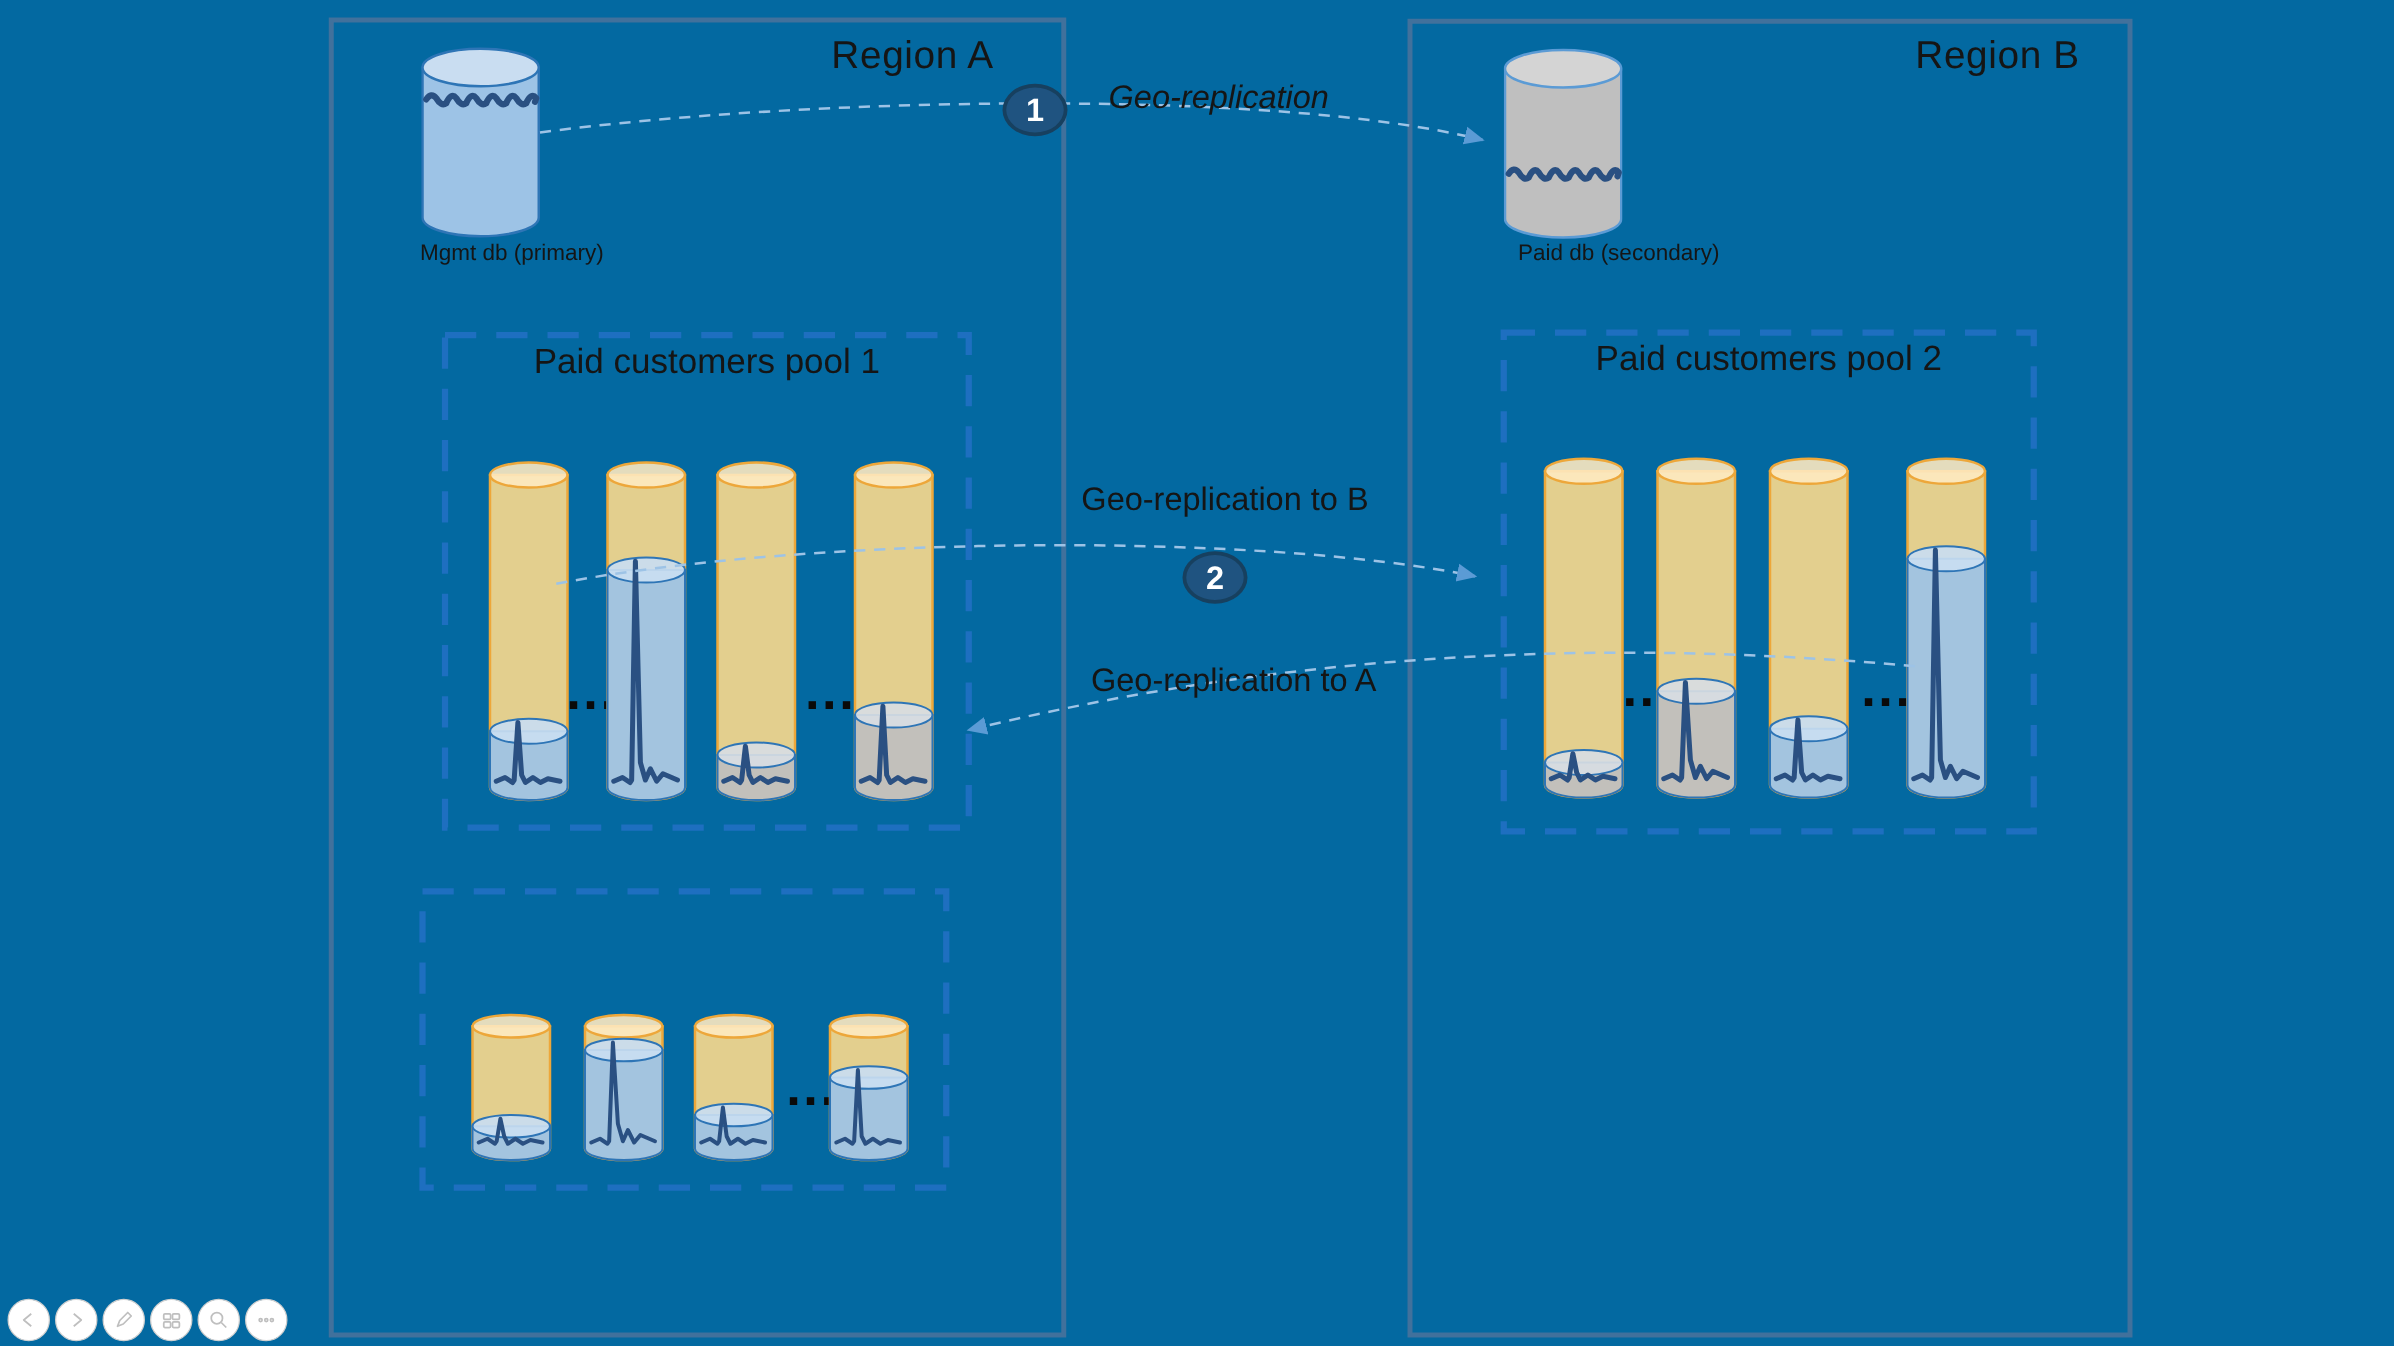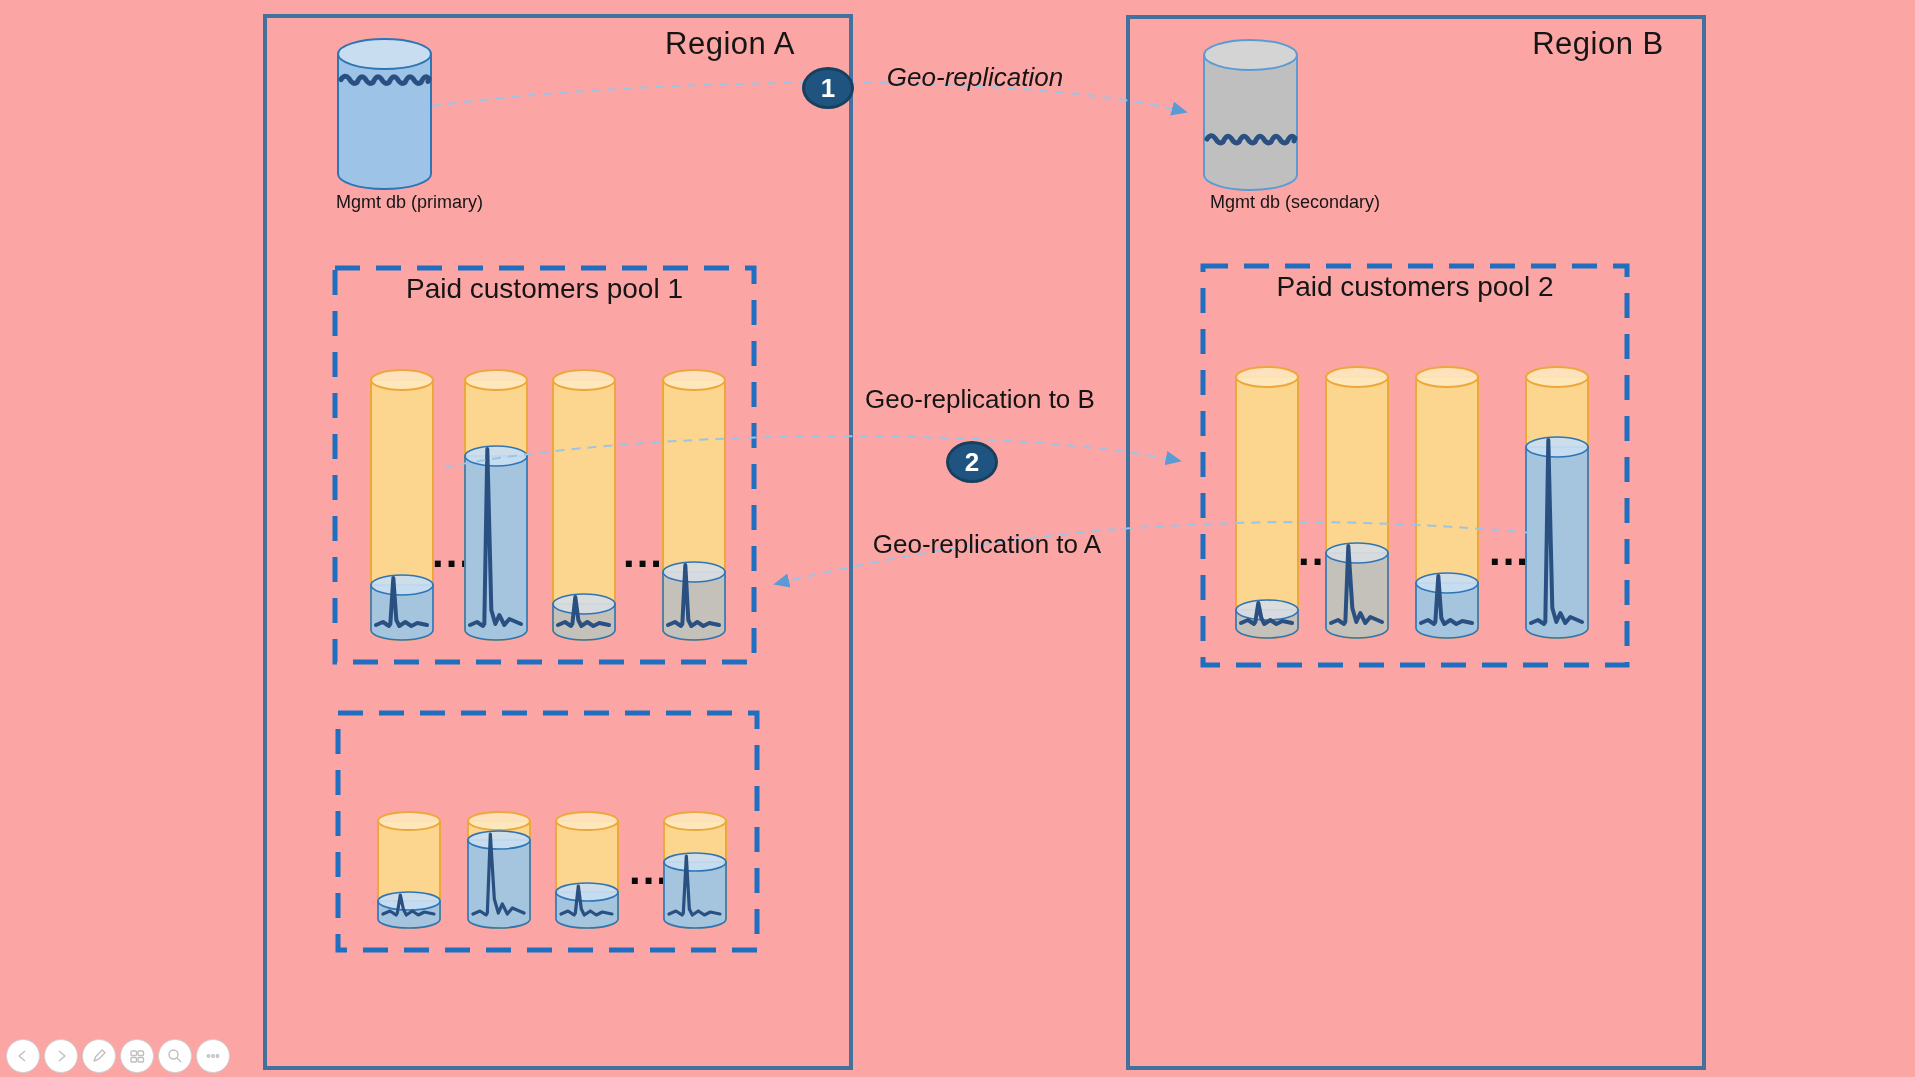--- a/index.html
+++ b/index.html
@@ -1,17 +1,17 @@
 <!DOCTYPE html>
 <html><head>
 <meta charset="utf-8">
 <style>
   html,body{margin:0;padding:0;background:#fff;}
   body{font-family:"Liberation Sans",sans-serif;color:#111;}
-  .stage{position:relative;width:1915px;height:1077px;background:#fca5a5;overflow:hidden;}
+  .stage{position:relative;width:1915px;height:1077px;background:#0369a1;overflow:hidden;}
   .region{position:absolute;border:4px solid #41719C;background:transparent;}
   .region-title{position:absolute;font-size:31px;color:#151515;text-align:center;letter-spacing:0.5px;}
   .mgmt-cyl{position:absolute;}
   .mgmt-label{position:absolute;font-size:18px;color:#151515;text-align:center;}
   .pool{position:absolute;}
   .pool-border{position:absolute;left:0;top:0;}
   .pool-title{position:absolute;left:0;right:0;top:8px;text-align:center;font-size:28px;color:#151515;}
   .pool-canvas{position:absolute;left:0;top:0;}
   .dots{position:absolute;font-size:42px;font-weight:bold;color:#0a0a0a;letter-spacing:2px;line-height:10px;}
   .geo-label{position:absolute;font-size:26px;color:#151515;text-align:center;}
@@ -40,23 +40,23 @@
         <ellipse cx="47.5" cy="17" rx="46.5" ry="15" fill="#C9DDF1" stroke="#2E75B6" stroke-width="2" fill-opacity="1"></ellipse>
         <path d="M 4 42.5 Q 8 36.5 12 41.5 Q 16 48.5 20 45.5 Q 24 36.5 28 41.5 Q 32 48.5 36 45.5 Q 40 36.5 44 41.5 Q 48 48.5 52 45.5 Q 56 36.5 60 41.5 Q 64 48.5 68 45.5 Q 72 36.5 76 41.5 Q 80 48.5 84 45.5 Q 88 36.5 92 41.5 L 91 44.5" fill="none" stroke="#2A5082" stroke-width="5" stroke-linecap="round" stroke-linejoin="round"></path>
       </svg></div>
   <div class="mgmt-label" style="left:292px;top:192px;width:235px;">Mgmt db (primary)</div>
 
   <div class="mgmt-cyl" style="left:1203px;top:38px;"><svg width="95" height="156" viewBox="0 0 95 156">
         <path d="M 1 17 L 1 137 A 46.5 15 0 0 0 94 137 L 94 17 Z" fill="#BFBFBF" stroke="#5B9BD5" stroke-width="2" fill-opacity="1"></path>
         <ellipse cx="47.5" cy="17" rx="46.5" ry="15" fill="#D4D4D4" stroke="#5B9BD5" stroke-width="2" fill-opacity="1"></ellipse>
         <path d="M 4 101 Q 8 95 12 100 Q 16 107 20 104 Q 24 95 28 100 Q 32 107 36 104 Q 40 95 44 100 Q 48 107 52 104 Q 56 95 60 100 Q 64 107 68 104 Q 72 95 76 100 Q 80 107 84 104 Q 88 95 92 100 L 91 103" fill="none" stroke="#2A5082" stroke-width="5" stroke-linecap="round" stroke-linejoin="round"></path>
       </svg></div>
-  <div class="mgmt-label" style="left:1160px;top:192px;width:270px;">Mgmt db (secondary)</div>
-
-  <div class="pool" style="left:332px;top:265px;width:425px;height:400px;">
+  <div class="mgmt-label" style="left:1160px;top:192px;width:270px;">Paid db (secondary)</div>
+
+  <div class="pool" style="left:353px;top:265px;width:425px;height:400px;">
       <svg class="pool-border" width="425" height="400" viewBox="0 0 425 400">
         <rect x="3" y="3" width="419" height="394" fill="none" stroke="#1E6FC0" stroke-width="5" stroke-dasharray="25 16"></rect>
       </svg>
     <div class="pool-title">Paid customers pool 1</div>
   <div class="dots" style="left: 100px; top: 283.2px;">...</div>
       <div class="dots" style="left: 291px; top: 283.2px;">...</div>
       <svg class="pool-canvas" width="425" height="400" viewBox="0 0 425 400">
         <g>
           <path d="M 39 115 L 39 365 A 31 10 0 0 0 101 365 L 101 115 Z" fill="#FCDA8C" stroke="#EDA73A" stroke-width="2" fill-opacity="0.9"></path>
           <ellipse cx="70" cy="115" rx="31" ry="10" fill="#FDE9C0" stroke="#EDA73A" stroke-width="2" fill-opacity="0.9"></ellipse>

